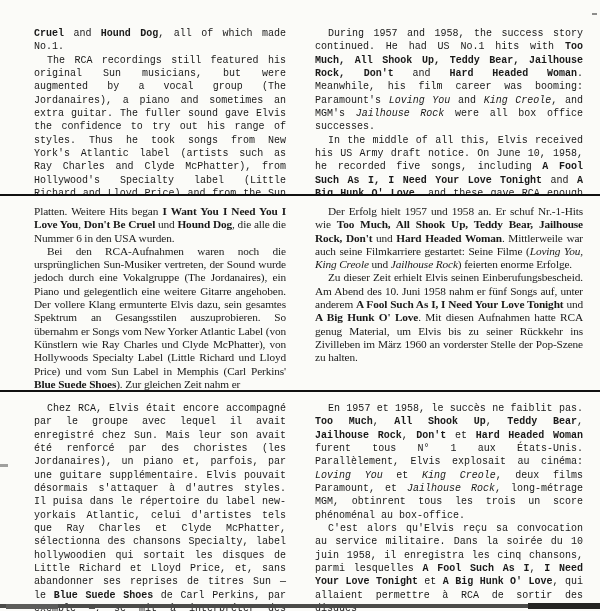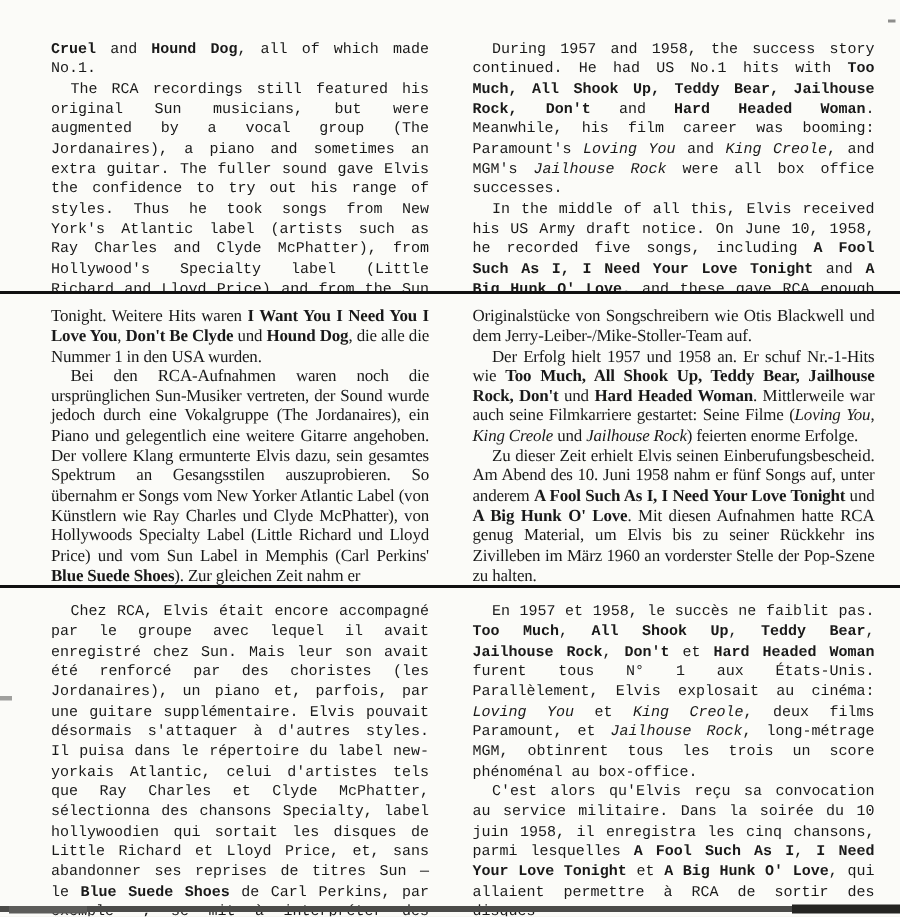--- a/index.html
+++ b/index.html
@@ -48,25 +48,24 @@
     <div class="col">
         <p class="indent"><span>During 1957 and 1958, the success story continued. He had US No.1 hits with </span><span class="b">Too Much,</span><span> </span><span class="b">All Shook Up,</span><span> </span><span class="b">Teddy Bear,</span><span> </span><span class="b">Jailhouse Rock,</span><span> </span><span class="b">Don't</span><span> and </span><span class="b">Hard Headed Woman</span><span>. Meanwhile, his film career was booming: Paramount's </span><span class="i">Loving You</span><span> and </span><span class="i">King Creole</span><span>, and MGM's </span><span class="i">Jailhouse Rock</span><span> were all box office successes.</span></p>
         <p class="indent"><span>In the middle of all this, Elvis received his US Army draft notice. On June 10, 1958, he recorded five songs, including </span><span class="b">A Fool Such As I,</span><span> </span><span class="b">I Need Your Love Tonight</span><span> and </span><span class="b">A Big Hunk O' Love</span><span>, and these gave RCA enough material to keep him at the forefront of the pop scene until his return to civilian life.</span></p>
       </div>
   </section>
 
   <div class="rule"></div>
 
   <section class="sec serif" id="sec-de">
     <div class="col">
-        <p><span>Tonight. Weitere Hits waren </span><span class="b">I Want You I Need You I Love You</span><span>, </span><span class="b">Don't Be Clyde</span><span> und </span><span class="b">Hound Dog</span><span>, die alle die Nummer 1 in den USA wurden.</span></p>
+        <p><span>Platten. Weitere Hits began </span><span class="b">I Want You I Need You I Love You</span><span>, </span><span class="b">Don't Be Cruel</span><span> und </span><span class="b">Hound Dog</span><span>, die alle die Nummer 6 in den USA wurden.</span></p>
         <p class="indent"><span>Bei den RCA-Aufnahmen waren noch die ursprünglichen Sun-Musiker vertreten, der Sound wurde jedoch durch eine Vokalgruppe (The Jordanaires), ein Piano und gelegentlich eine weitere Gitarre angehoben. Der vollere Klang ermunterte Elvis dazu, sein gesamtes Spektrum an Gesangsstilen auszuprobieren. So übernahm er Songs vom New Yorker Atlantic Label (von Künstlern wie Ray Charles und Clyde McPhatter), von Hollywoods Specialty Label (Little Richard und Lloyd Price) und vom Sun Label in Memphis (Carl Perkins' </span><span class="b">Blue Suede Shoes</span><span>). Zur gleichen Zeit nahm er</span></p>
       </div>
     <div class="col">
-        <p><span>Originalstücke von Songschreibern wie Otis Blackwell und dem Jerry-Leiber-/Mike-Stoller-Team auf.</span></p>
         <p class="indent"><span>Der Erfolg hielt 1957 und 1958 an. Er schuf Nr.-1-Hits wie </span><span class="b">Too Much, All Shook Up, Teddy Bear, Jailhouse Rock, Don't</span><span> und </span><span class="b">Hard Headed Woman</span><span>. Mittlerweile war auch seine Filmkarriere gestartet: Seine Filme (</span><span class="i">Loving You</span><span>, </span><span class="i">King Creole</span><span> und </span><span class="i">Jailhouse Rock</span><span>) feierten enorme Erfolge.</span></p>
         <p class="indent"><span>Zu dieser Zeit erhielt Elvis seinen Einberufungsbescheid. Am Abend des 10. Juni 1958 nahm er fünf Songs auf, unter anderem </span><span class="b">A Fool Such As I, I Need Your Love Tonight</span><span> und </span><span class="b">A Big Hunk O' Love</span><span>. Mit diesen Aufnahmen hatte RCA genug Material, um Elvis bis zu seiner Rückkehr ins Zivilleben im März 1960 an vorderster Stelle der Pop-Szene zu halten.</span></p>
       </div>
   </section>
 
   <div class="rule"></div>
 
   <section class="sec sans" id="sec-fr">
     <div class="col">
         <p class="indent"><span>Chez RCA, Elvis était encore accompagné par le groupe avec lequel il avait enregistré chez Sun. Mais leur son avait été renforcé par des choristes (les Jordanaires), un piano et, parfois, par une guitare supplémentaire. Elvis pouvait désormais s'attaquer à d'autres styles. Il puisa dans le répertoire du label new-yorkais Atlantic, celui d'artistes tels que Ray Charles et Clyde McPhatter, sélectionna des chansons Specialty, label hollywoodien qui sortait les disques de Little Richard et Lloyd Price, et, sans abandonner ses reprises de titres Sun — le </span><span class="b">Blue Suede Shoes</span><span> de Carl Perkins, par exemple —, se mit à interpréter des compositions originales, avec des auteurs tels que Otis Blackwell,</span></p>

